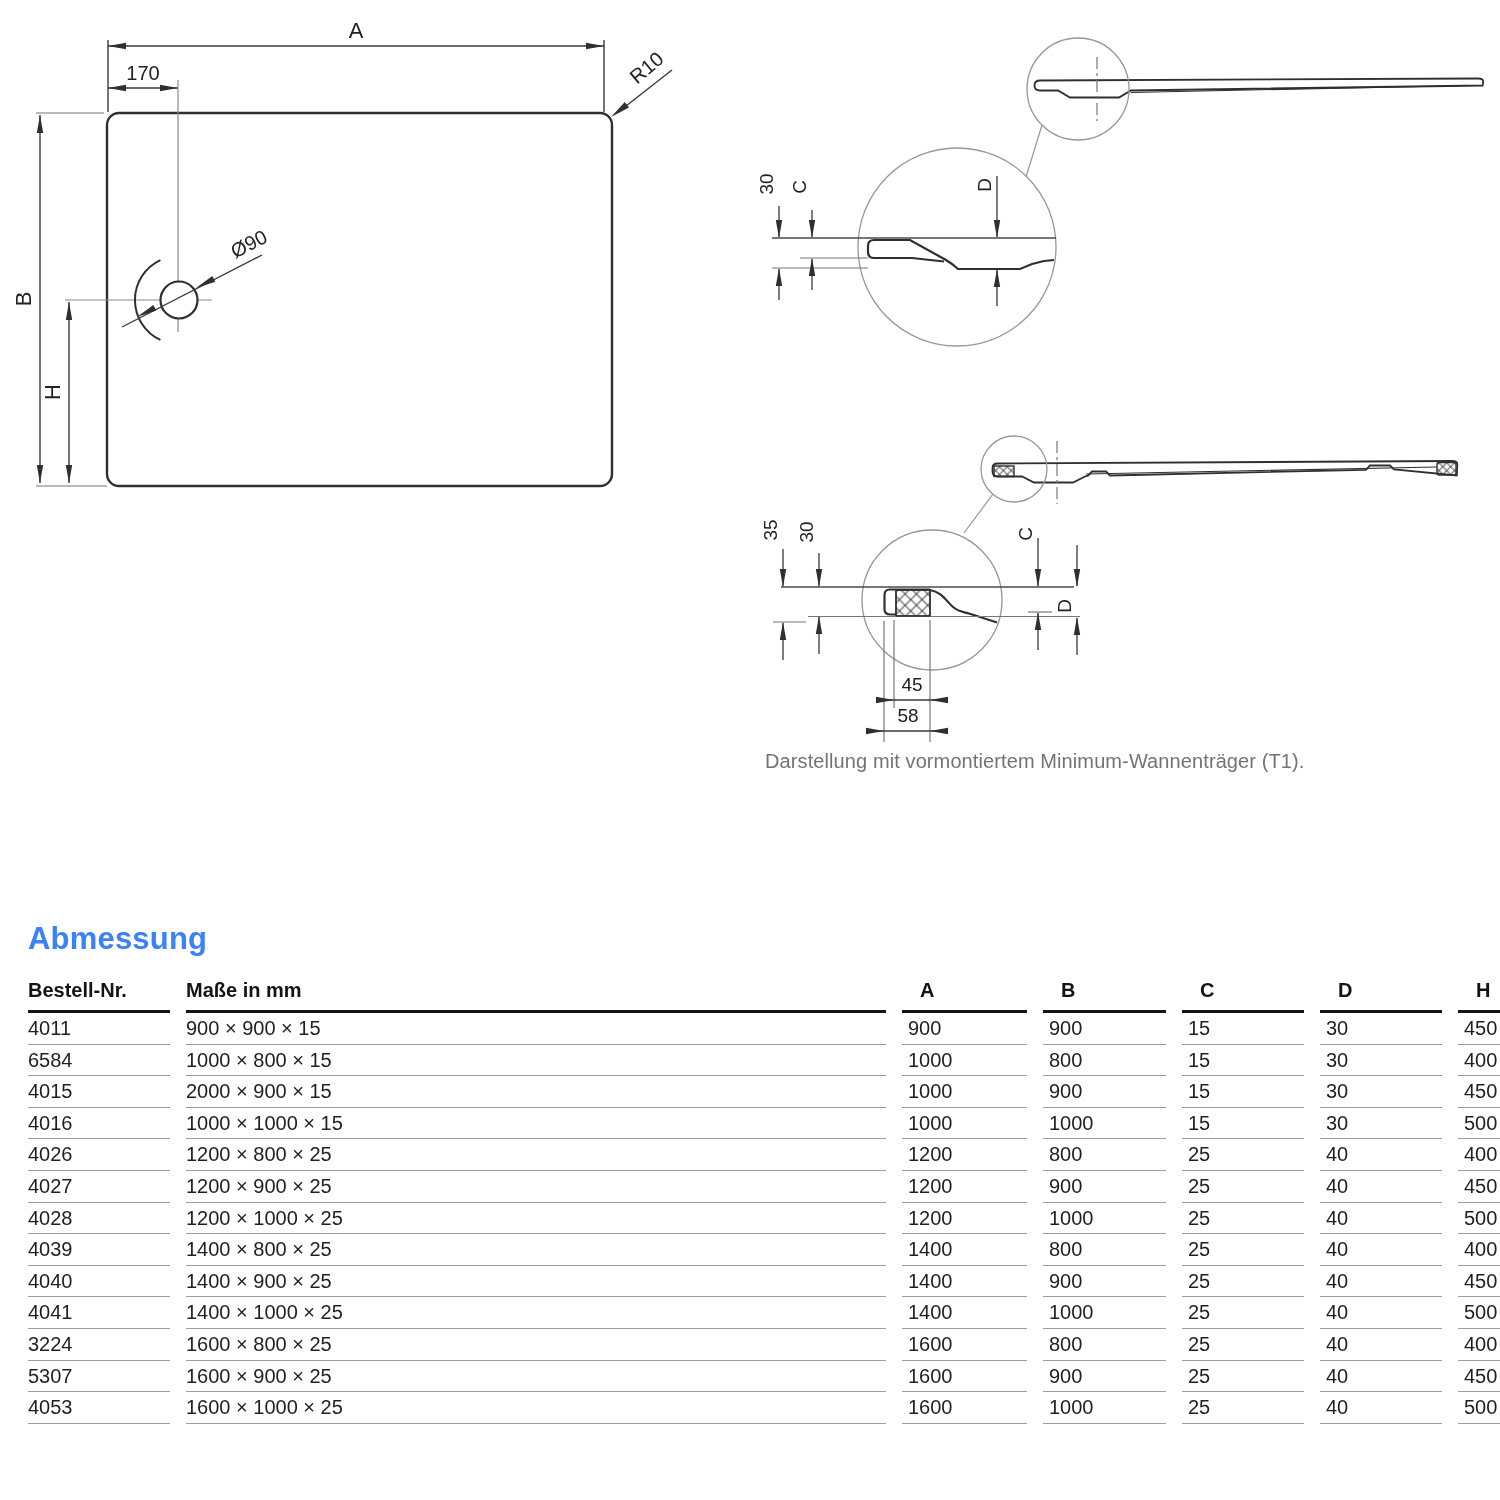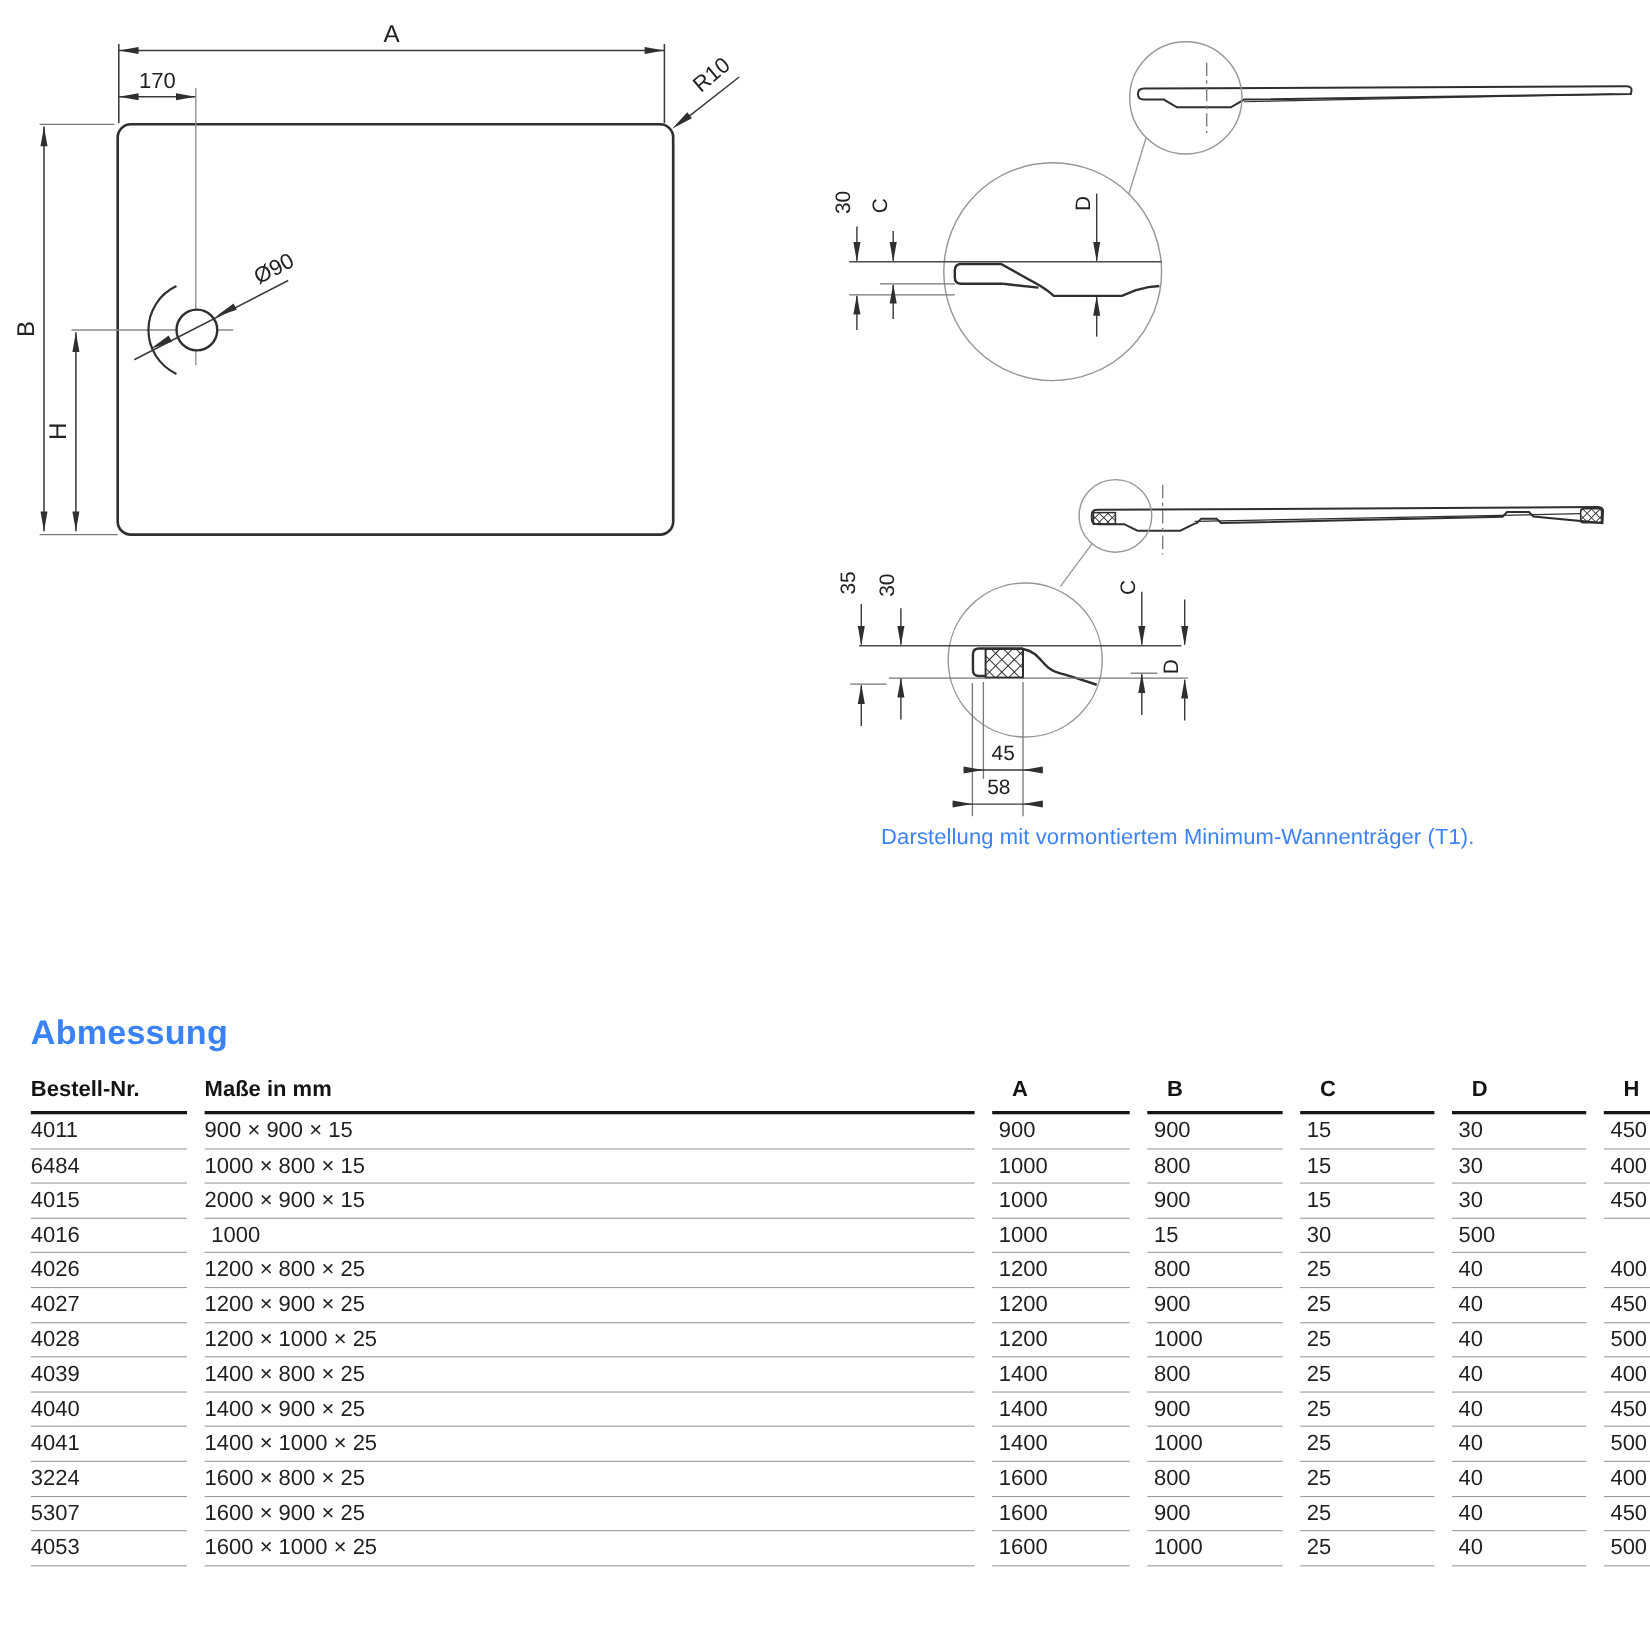--- a/index.html
+++ b/index.html
@@ -6,23 +6,22 @@
   body{
     width:1500px;height:1500px;position:relative;background:#fff;overflow:hidden;
     font-family:"Liberation Sans","DejaVu Sans",sans-serif;color:#1d1d1d;
   }
   svg{position:absolute;font-family:"Liberation Sans","DejaVu Sans",sans-serif;}
   svg text{fill:#222;}
   .dimtext{font-size:20px;}
   .dimtext-lg{font-size:22px;}
   .dimtext-sm{font-size:19px;}
   #caption{
-    position:absolute;left:765px;top:750px;font-size:20px;color:#3b82f6;
+    position:absolute;left:765px;top:750px;font-size:20px;color:#737373;
     letter-spacing:0.1px;
-    margin-left:36px;
   }
   #section-title{
     position:absolute;left:28px;top:921px;font-size:31px;font-weight:bold;color:#3b82f6;
     letter-spacing:0.2px;
   }
   #dim-table{position:absolute;left:28px;top:979px;width:1452px;}
   .trow{display:grid;grid-template-columns:142px 700px 125px 123px 122px 122px 58px;column-gap:16px;}
   .th{
     font-size:20px;font-weight:bold;color:#141414;padding:0 0 8px 0;
     border-bottom:3px solid #161616;white-space:nowrap;
@@ -217,39 +216,40 @@
   <div class="trow">
       <div class="td">4011</div>
       <div class="td">900 × 900 × 15</div>
       <div class="td num">900</div>
       <div class="td num">900</div>
       <div class="td num">15</div>
       <div class="td num">30</div>
       <div class="td num">450</div>
     </div>
     <div class="trow">
-      <div class="td">6484</div>
+      <div class="td">6584</div>
       <div class="td">1000 × 800 × 15</div>
       <div class="td num">1000</div>
       <div class="td num">800</div>
       <div class="td num">15</div>
       <div class="td num">30</div>
       <div class="td num">400</div>
     </div>
     <div class="trow">
       <div class="td">4015</div>
       <div class="td">2000 × 900 × 15</div>
       <div class="td num">1000</div>
       <div class="td num">900</div>
       <div class="td num">15</div>
       <div class="td num">30</div>
       <div class="td num">450</div>
     </div>
     <div class="trow">
       <div class="td">4016</div>
+      <div class="td">1000 × 1000 × 15</div>
       <div class="td num">1000</div>
       <div class="td num">1000</div>
       <div class="td num">15</div>
       <div class="td num">30</div>
       <div class="td num">500</div>
     </div>
     <div class="trow">
       <div class="td">4026</div>
       <div class="td">1200 × 800 × 25</div>
       <div class="td num">1200</div>

